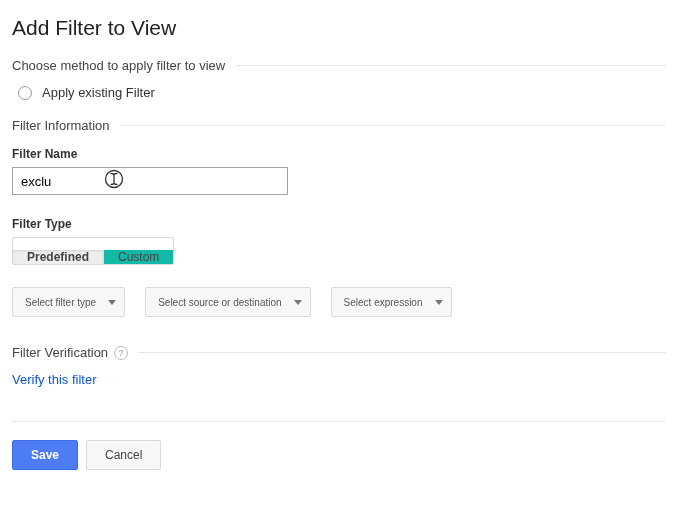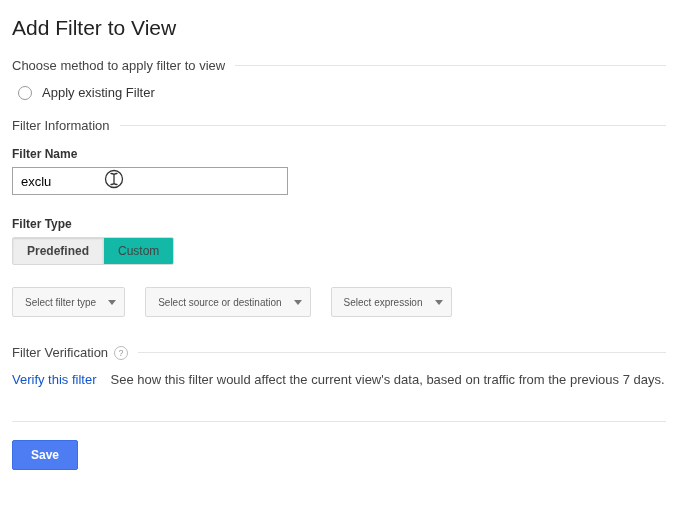--- a/index.html
+++ b/index.html
@@ -94,20 +94,21 @@
     top: 2px;
     width: 20px; height: 20px;
     pointer-events: none;
   }
   .toggle-group {
     display: inline-flex;
     border: 1px solid #d9d9d9;
     border-radius: 2px;
     overflow: hidden;
     height: 28px;
+    align-items: flex-end;
   }
   .toggle-btn {
     padding: 0 14px;
     font-size: 12px;
     color: #444;
     display: flex;
     align-items: center;
     background: #14b8a6;
     border: none;
     cursor: pointer;
@@ -250,23 +251,23 @@
 </div>
 
 <div class="section-header" style="margin-top:28px">
   <span class="label">Filter Verification</span>
   <span class="help-icon">?</span>
   <span class="hline"></span>
 </div>
 
 <div class="verify-row">
   <span class="link">Verify this filter</span>
-  <span class="verify-desc">See how this filter would affect the current view's data, based on traffic from the previous 7 days.</span>
 </div>
 
 <div class="footer-divider"></div>
 
 <div class="footer-buttons">
   <button class="btn btn-primary">Save</button>
+  <button class="btn btn-secondary">Cancel</button>
 </div>
 
 
 
 
 </body></html>

